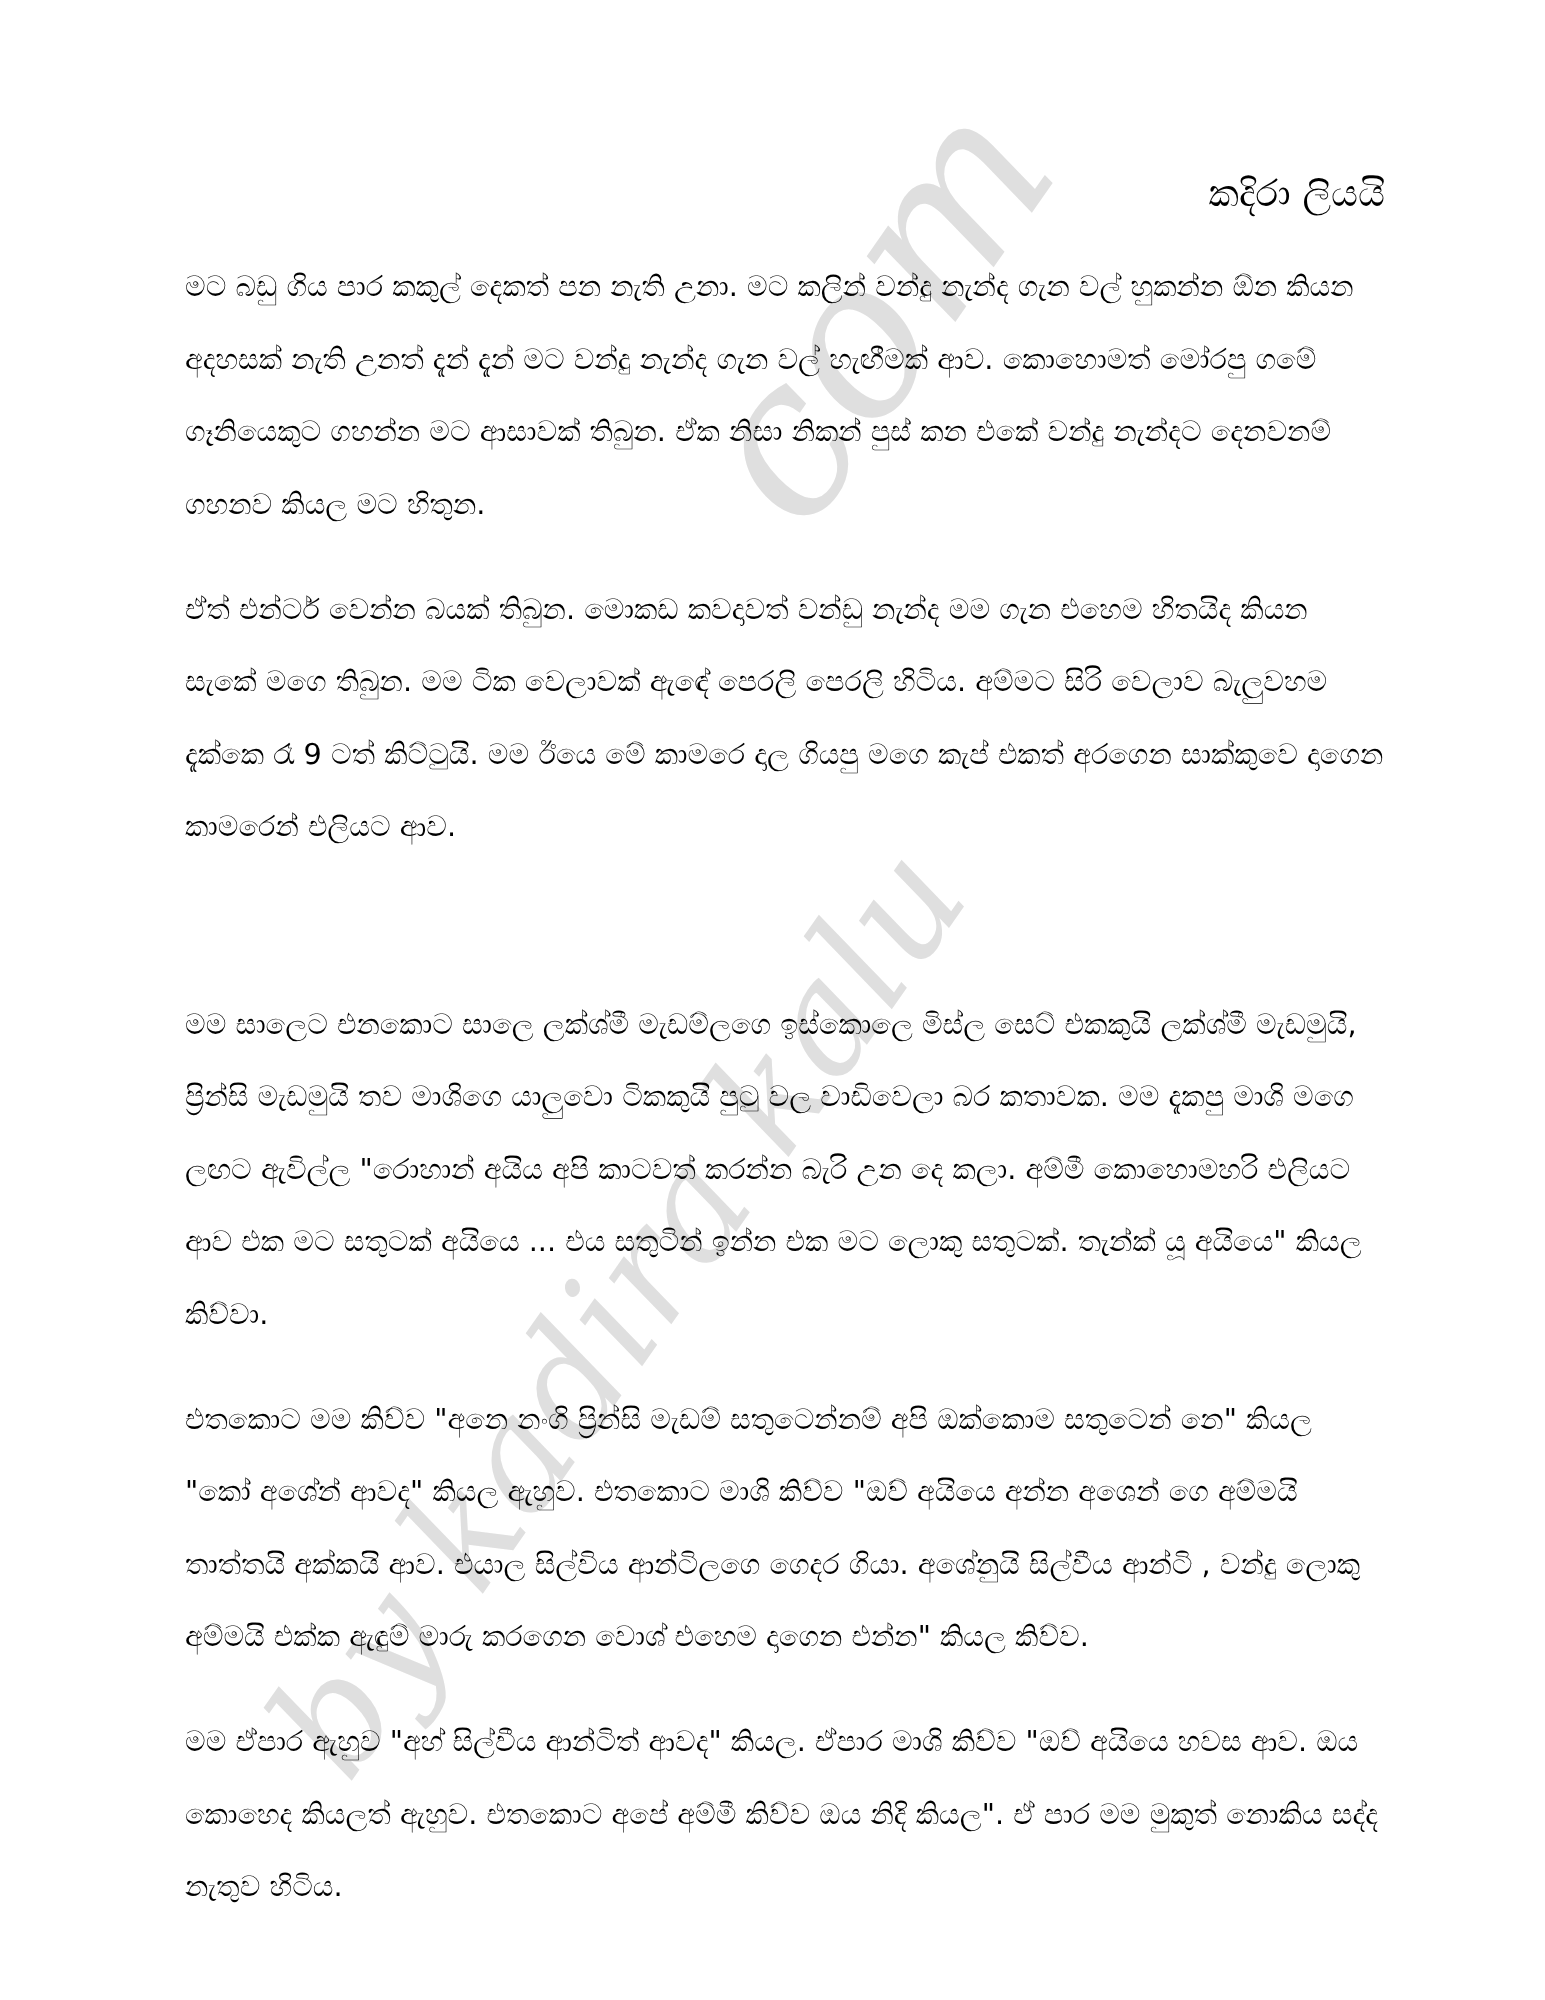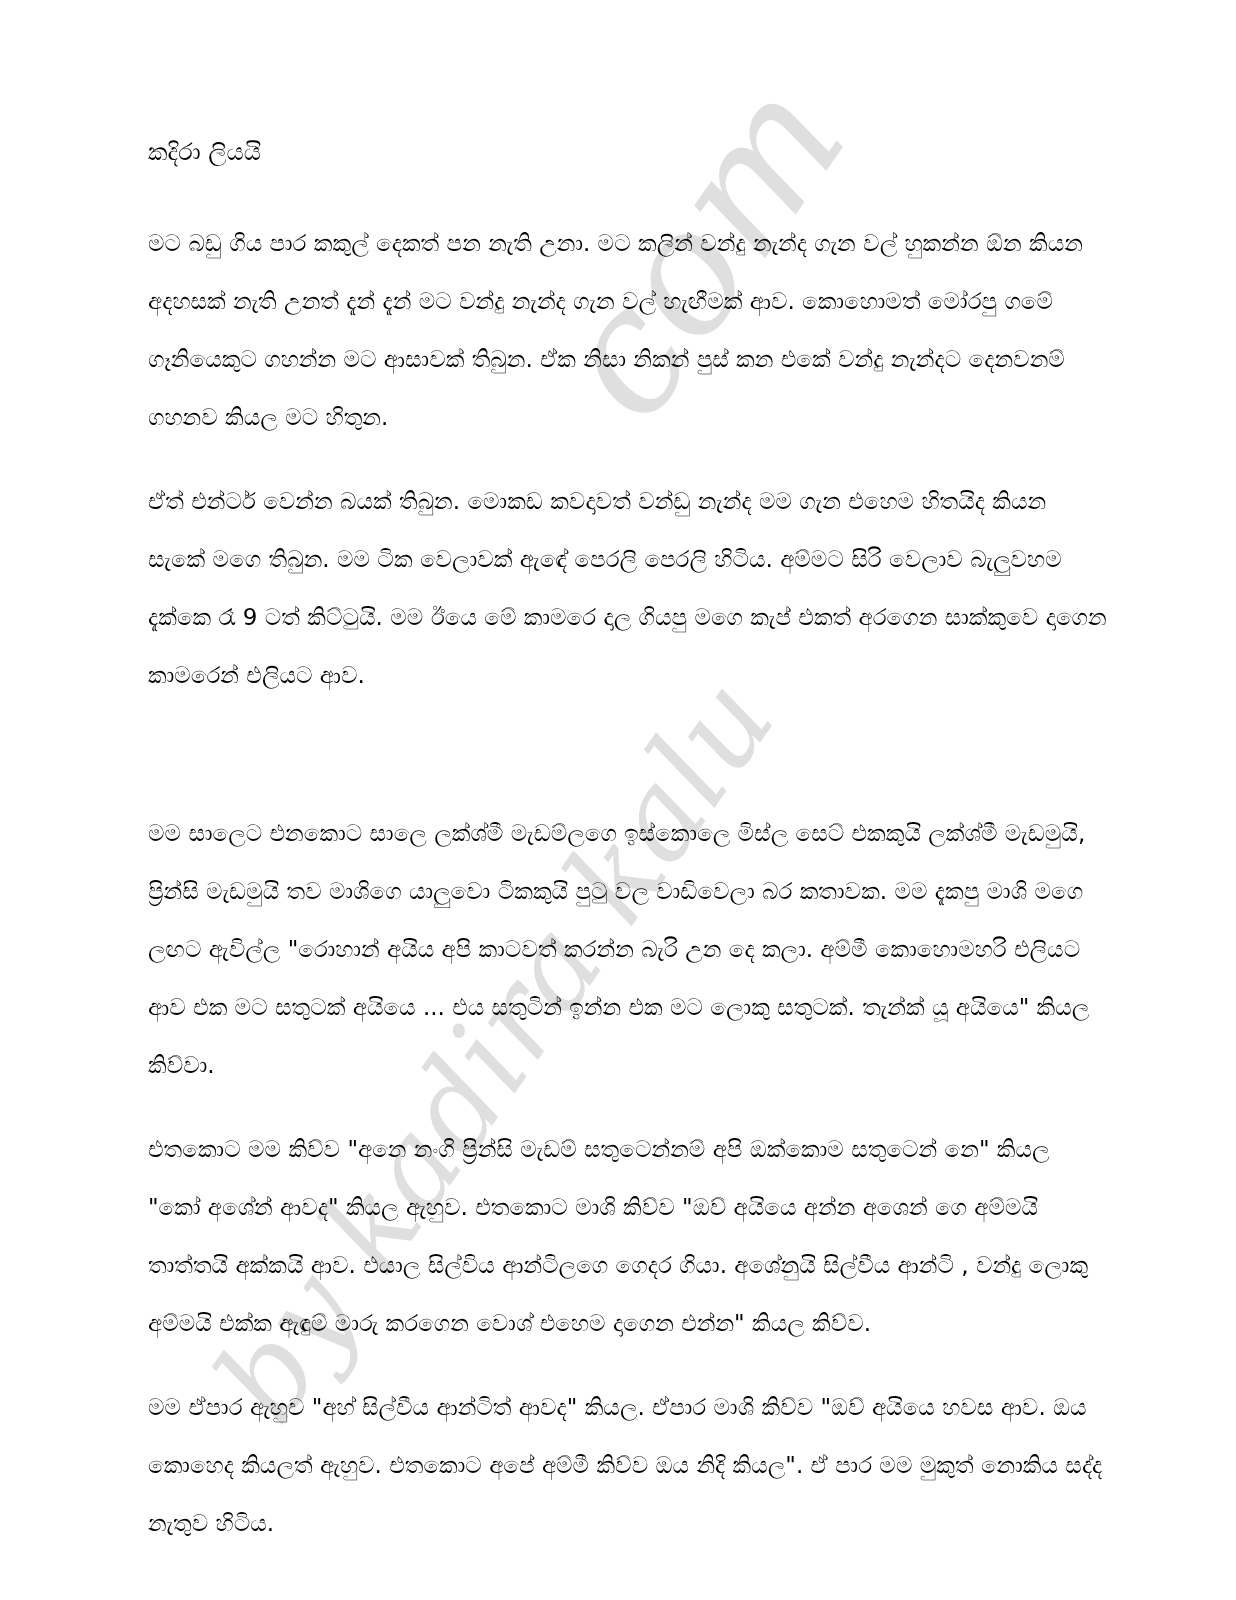--- a/index.html
+++ b/index.html
@@ -22,24 +22,24 @@
     padding: 138px 128px 0 148px;
   }
   .doc-title {
     text-align: center;
     font-size: 34px;
     font-weight: 400;
     margin: 0 0 44px 0;
     letter-spacing: 0.5px;
   }
   .doc-subtitle {
-    text-align: left;
-    font-size: 24px;
+    text-align: right;
+    font-size: 30px;
     font-weight: 400;
-    margin: 0 0 48px 0;
+    margin: 0 0 28px 0;
   }
   .body-para {
     font-size: 23px;
     line-height: 58px;
     margin: 0 0 26px 0;
     max-width: 962px;
     text-align: left;
   }
   .gap-before {
     margin-top: 100px;

